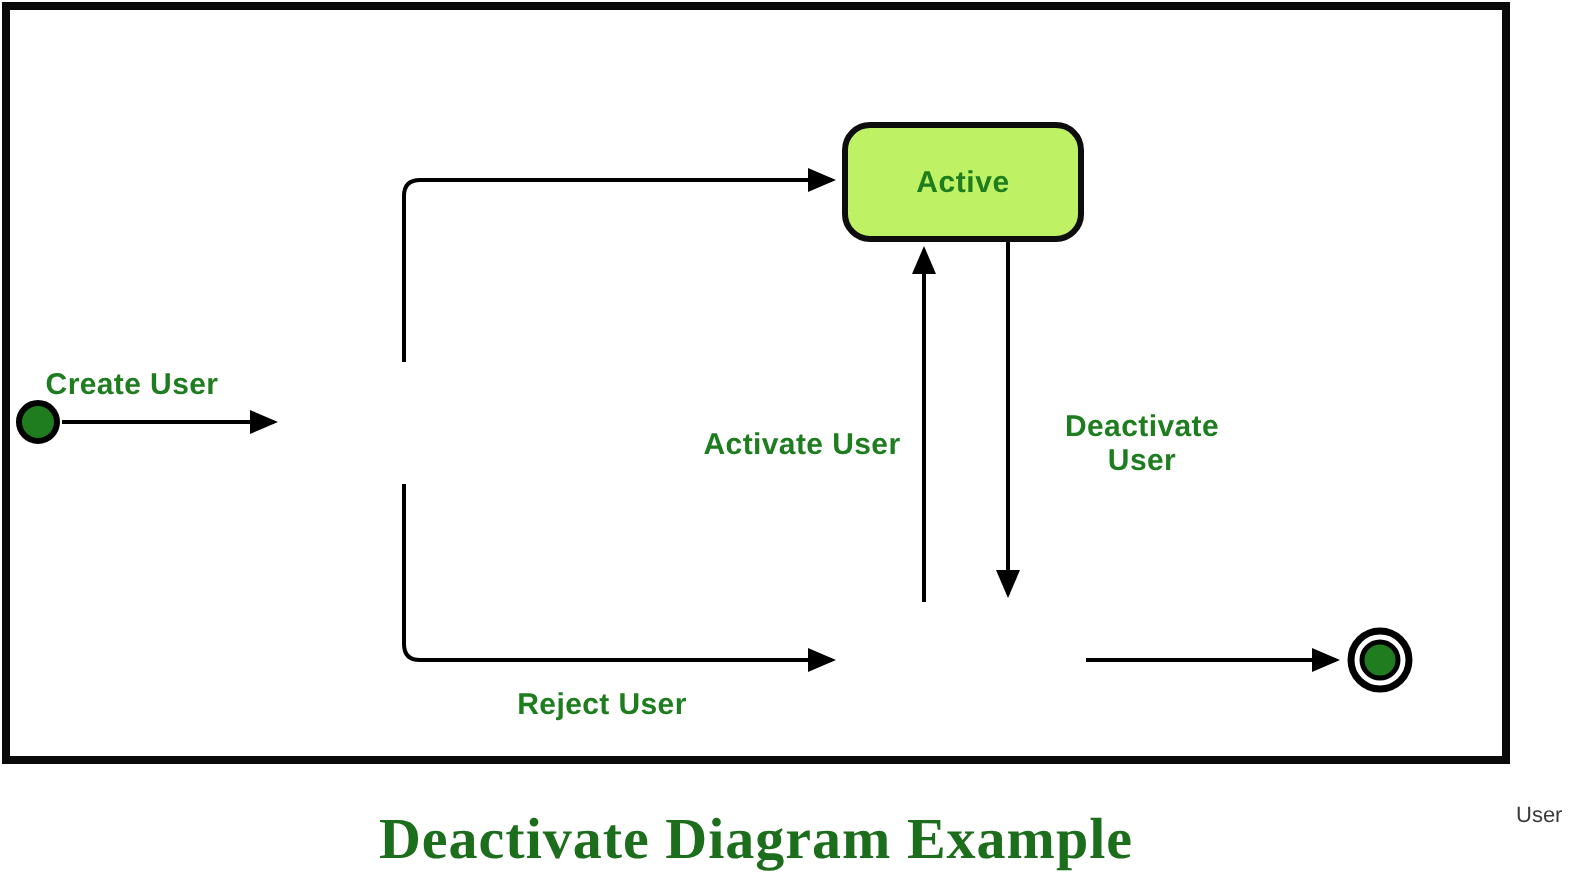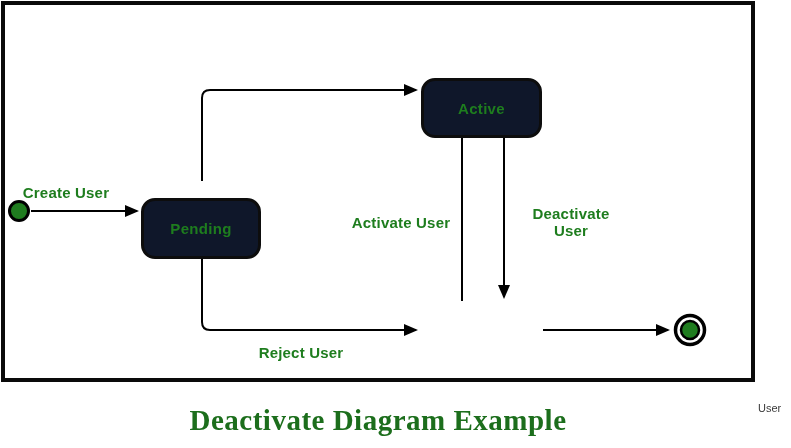--- a/index.html
+++ b/index.html
@@ -9,24 +9,24 @@
   }
   
   .frame{
     position:absolute;left:1px;top:1px;width:754px;height:381px;
     border:4px solid #0a0a0a;box-sizing:border-box;background:transparent;
   }
   
   svg.connectors{position:absolute;left:0;top:0;width:791px;height:448px;}
   
   .state{
-    position:absolute;box-sizing:border-box;background:#0f172a;
+    position:absolute;box-sizing:border-box;background:#bef264;
     border:3px solid #0d0d0d;border-radius:14px;
     display:flex;align-items:center;justify-content:center;
-    color:#1e7d1e;font-weight:bold;font-size:15px;letter-spacing:.3px;margin-top:17px;
+    color:#1e7d1e;font-weight:bold;font-size:15px;letter-spacing:.3px;
   }
   .state-pending{left:141px;top:181px;width:120px;height:61px;}
   .state-active{left:421px;top:61px;width:121px;height:60px;}
   .state-deactive{left:421px;top:300px;width:121px;height:62px;}
   
   .tlabel{
     position:absolute;color:#1e7d1e;font-weight:bold;font-size:15px;
     text-align:center;line-height:17px;letter-spacing:.2px;white-space:nowrap;
   }
   .lbl-create{left:16px;top:184px;width:100px;}
@@ -74,23 +74,20 @@
     <path d="M 543 330 L 668 330" fill="none" stroke="#000000" stroke-width="2" marker-end="url(#arrow)"></path>
 
     <circle cx="19" cy="211" r="9.5" fill="#1f7c1f" stroke="#000000" stroke-width="3"></circle>
 
     <g>
       <circle cx="690" cy="330" r="14.5" fill="#ffffff" stroke="#000000" stroke-width="3.5"></circle>
       <circle cx="690" cy="330" r="9" fill="#1f7c1f" stroke="#000000" stroke-width="2.5"></circle>
     </g>
   </svg>
 
-  <div class="state state-pending">
-    <span>Pending</span>
-  </div>
   <div class="state state-active">
     <span>Active</span>
   </div>
 
   <div class="tlabel lbl-create">Create User</div>
   <div class="tlabel lbl-reject">Reject User</div>
   <div class="tlabel lbl-activate">Activate User</div>
   <div class="tlabel lbl-deactivate">Deactivate User</div>
 
   <div class="title">Deactivate Diagram Example</div>

